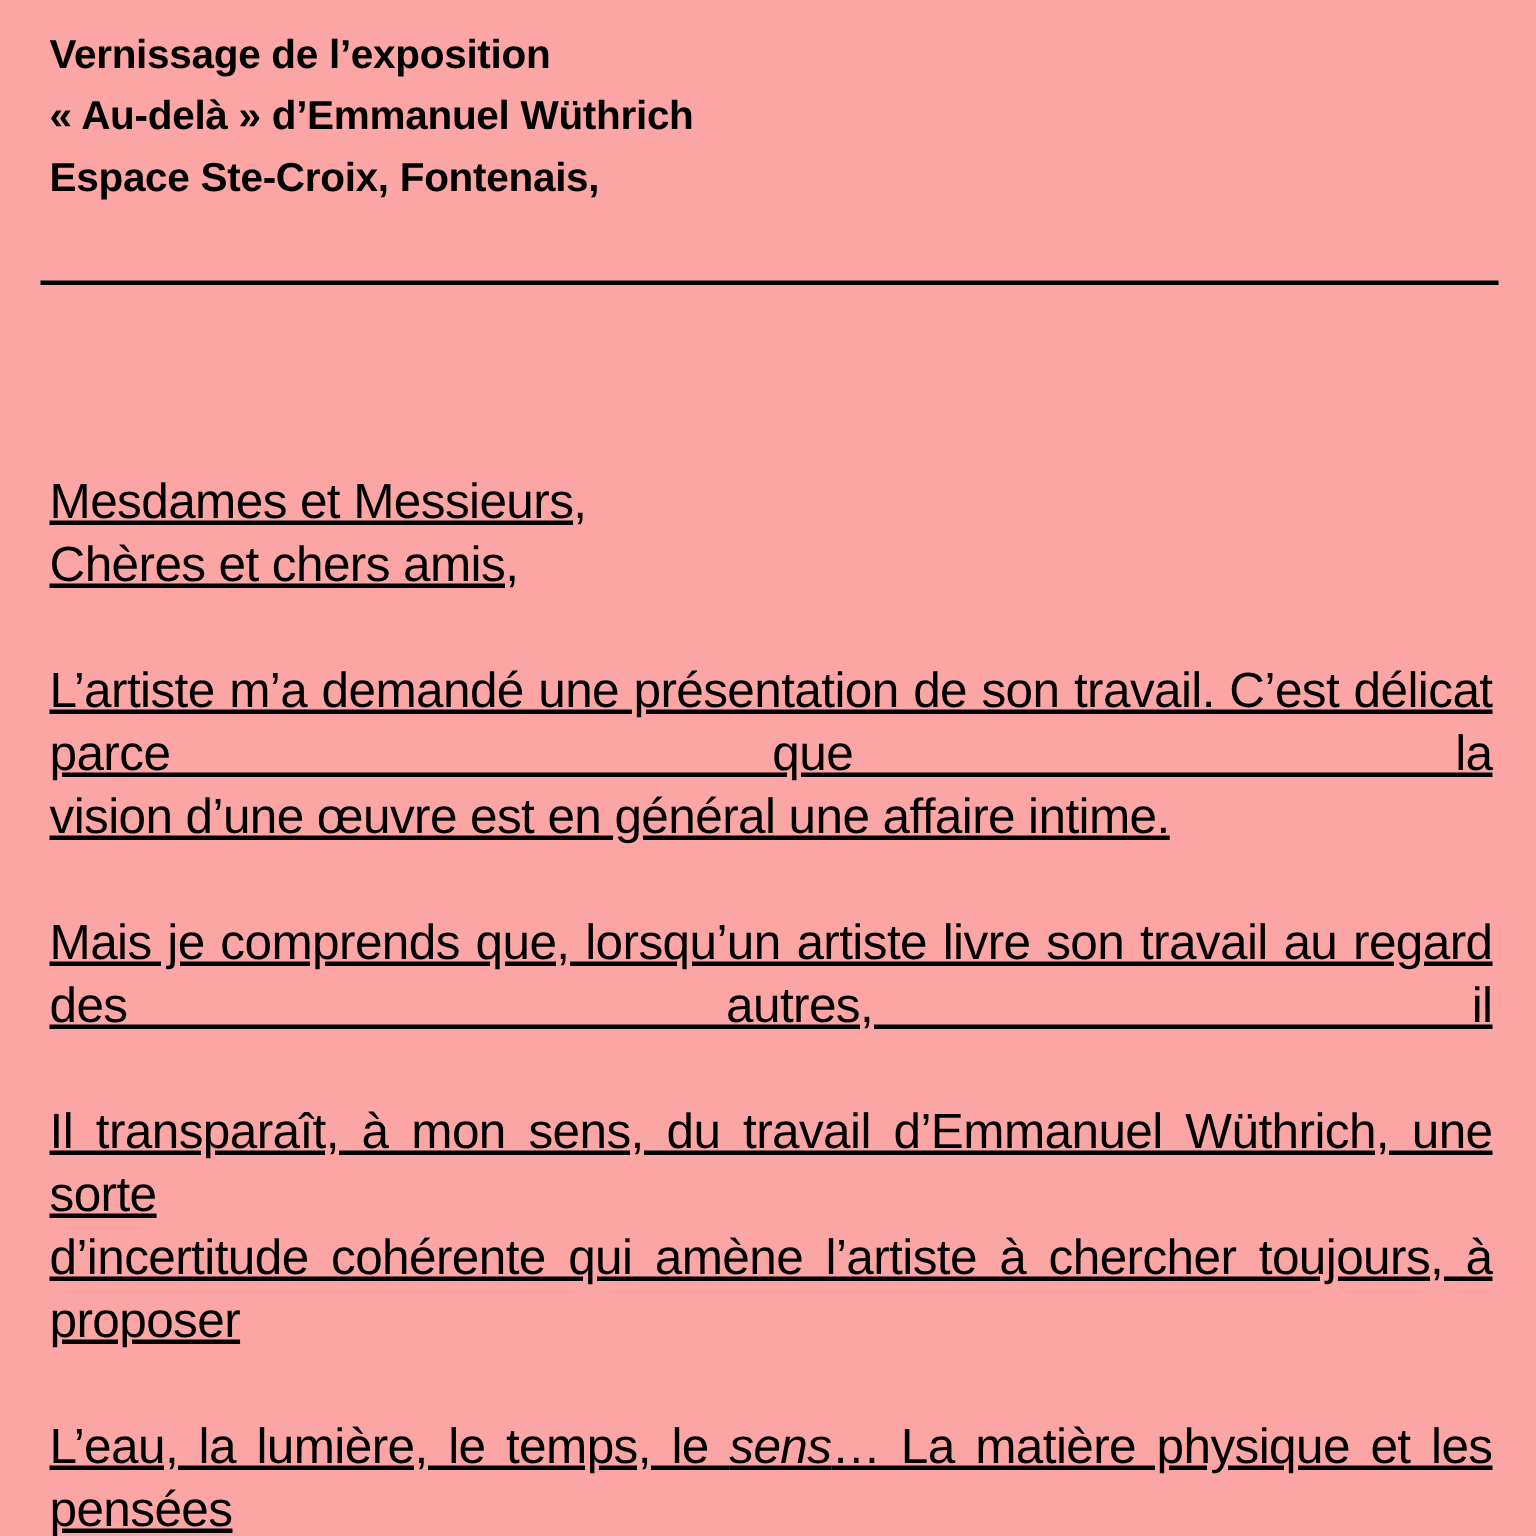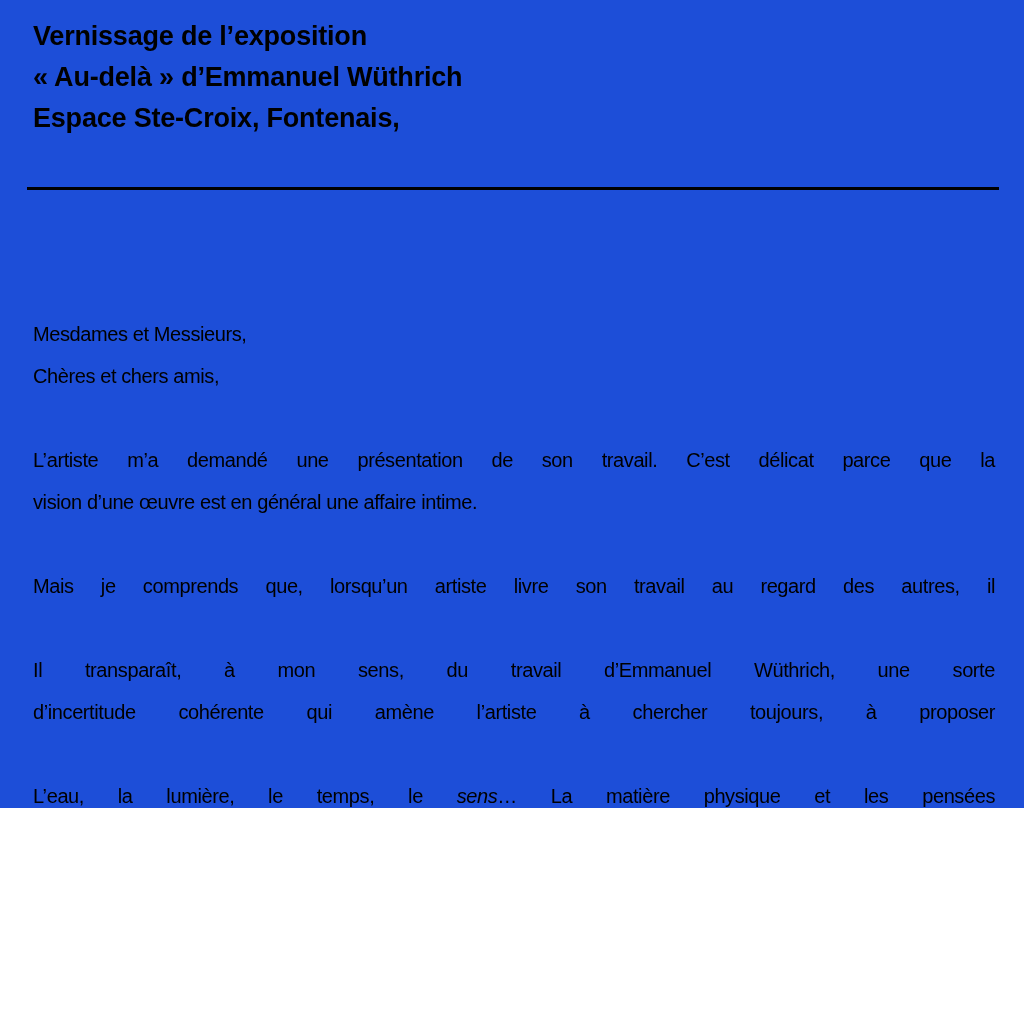--- a/index.html
+++ b/index.html
@@ -3,22 +3,22 @@
 <meta charset="utf-8">
 <style>
   html, body {
     margin: 0;
     padding: 0;
     background: #ffffff;
   }
   .page {
     position: relative;
     width: 1024px;
-    height: 808px;
-    background: #1d4ed8;
+    height: 1024px;
+    background: #fca5a5;
     color: #000000;
     overflow: hidden;
     font-family: "Liberation Sans", "DejaVu Sans", sans-serif;
   }
   .content {
     padding: 16px 29px 0 33px; 
   }
   .title-block {
     font-weight: 700;
     font-size: 27px;
@@ -31,24 +31,25 @@
   .divider {
     height: 3px;
     background: #000000;
     width: 972px;
     margin: 48px 0 0 -6px;
   }
   .salutation {
     margin-top: 123px;
   }
   .body-line {
-    font-size: 20px;
+    font-size: 33px;
     line-height: 42px;
     letter-spacing: -0.4px;
     text-align: left;
+    text-decoration: underline;
   }
   .paragraph {
     margin-top: 42px;
   }
   
   .stretch {
     text-align: justify;
     text-align-last: justify;
   }
   .italic {

